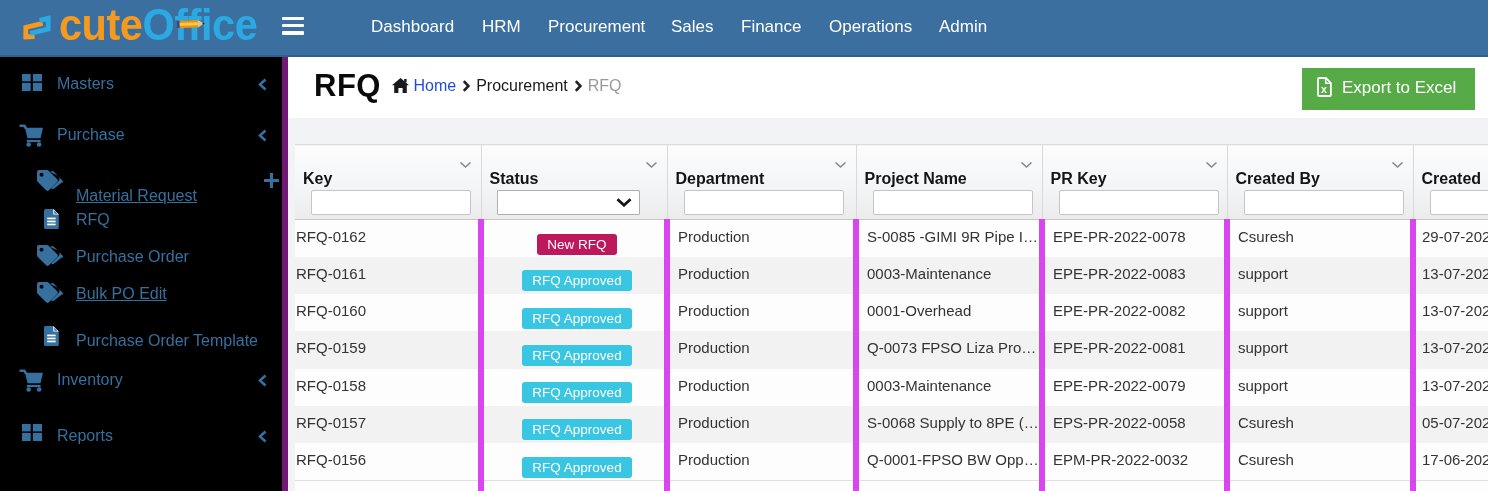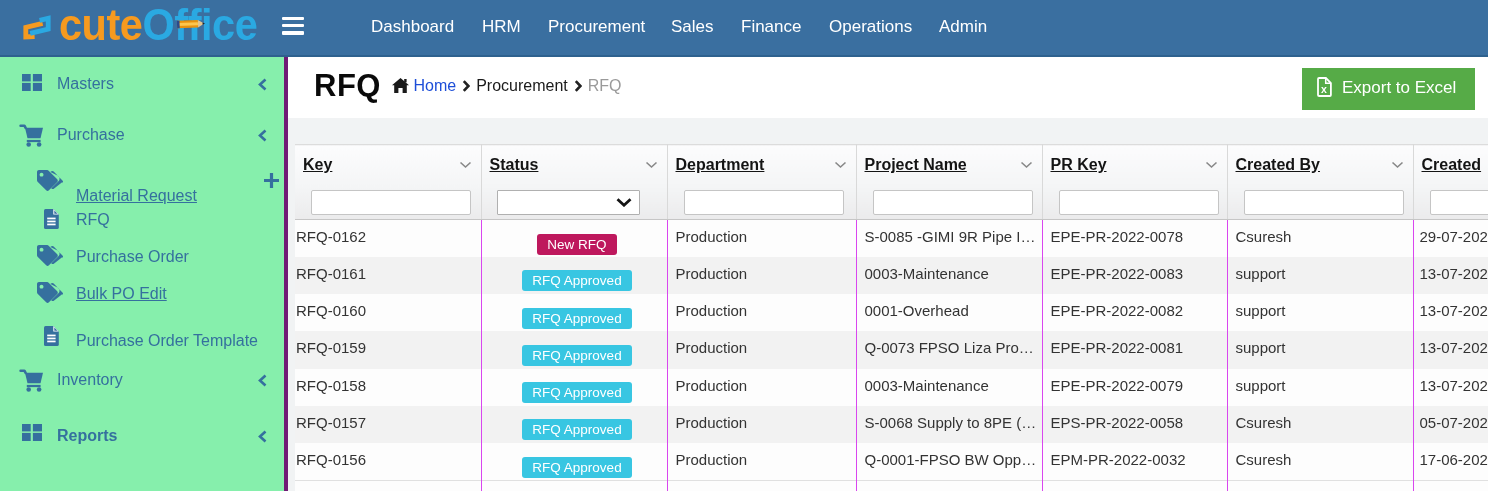--- a/index.html
+++ b/index.html
@@ -11,21 +11,21 @@
   #logotext { position:absolute; left:59px; top:-1px; font-size:45px; font-weight:bold; letter-spacing:-0.5px; transform:scaleX(0.922); transform-origin:0 0; white-space:nowrap; }
   .lg-orange { color:#f69a1f; }
   .lg-blue { color:#2aa9e2; }
   #logoicon { position:absolute; left:16px; top:8px; }
   #pencil { position:absolute; left:177px; top:14.5px; }
   #burger { position:absolute; left:282px; top:16.5px; width:22px; height:26px; }
   #burger div { height:3.6px; background:#fff; border-radius:1px; margin-bottom:3.8px; }
   .navlink { position:absolute; top:17px; color:#fff; font-size:17px; }
 
   
-  #sidebar { position:absolute; left:0; top:57px; width:288px; height:434px; background:#86efac; border-right:4px solid #701a75; }
+  #sidebar { position:absolute; left:0; top:57px; width:288px; height:434px; background:#000000; border-right:6px solid #701a75; }
   .sitem { position:absolute; left:0; width:286px; }
   .sicon { position:absolute; }
   .stext { position:absolute; left:57px; font-size:16px; color:#35709e; }
   .stext2 { position:absolute; left:76px; font-size:16px; color:#35709e; }
   .schev { position:absolute; left:258px; }
 
   
   #main { position:absolute; left:290px; top:57px; width:1198px; height:434px; background:#fff; }
   #h1rfq { position:absolute; left:24px; top:11px; font-size:31px; font-weight:bold; color:#0a0a0a; letter-spacing:0.5px; }
   #crumb { position:absolute; left:102px; top:20px; font-size:16px; color:#222; } .sepsvg { margin:0 6px; vertical-align:-1px; }
@@ -34,26 +34,26 @@
   #exportbtn span { position:absolute; left:40px; top:10px; }
   #exportbtn svg { position:absolute; left:15px; top:9px; }
 
   
   #graypanel { position:absolute; left:288px; top:118px; width:1200px; height:373px; background:#f1f3f4; }
   #grid { position:absolute; left:295px; top:144px; width:1320px; }
   table { border-collapse:collapse; table-layout:fixed; width:1320px; }
   th { height:75px; background:linear-gradient(180deg,#fcfcfd 0%,#f4f5f6 55%,#ebebec 100%);
        border-right:1px solid #d9d9d9; border-top:1px solid #dcdcdc; border-bottom:1px solid #c6c6c6;
        vertical-align:top; padding:0; font-weight:bold; position:relative; }
-  th .tt { position:absolute; left:8px; top:11px; font-size:16px; color:#141414;text-decoration:underline; }
+  th .tt { position:absolute; left:8px; top:25px; font-size:16px; color:#141414; }
   th .hchev { position:absolute; right:9px; top:16px; }
   th .fin { position:absolute; left:16px; top:45px; width:160px; height:25px; border:1px solid #c5c5c5; border-radius:2px; background:#fff; }
   th .fsel { position:absolute; left:15px; top:45px; width:143px; height:25px; border:1px solid #b0b0b0; border-radius:1px; background:#fff; }
   th .fsel svg { position:absolute; right:7px; top:7px; }
-  td { height:37.3px; border-right:1px solid #d946ef; font-size:15px; color:#333; vertical-align:top; padding:8px 8px 0 8px; white-space:nowrap; overflow:hidden; }
+  td { height:37.3px; border-right:6px solid #d946ef; font-size:15px; color:#333; vertical-align:top; padding:8px 8px 0 8px; white-space:nowrap; overflow:hidden; }
   td.key { padding-left:1px; }
   tr.odd td { background:#fdfdfd; }
   tr.even td { background:#f2f2f2; }
   tr.part td { background:#fdfdfd; border-top:1px solid #e0e0e0; height:12px; }
   td.c { text-align:center; padding-top:0; } td.cr { padding-left:6px; }
   .badge { display:inline-block; position:relative; left:3px; margin-top:13.5px; height:21px; line-height:21px; padding:0 10px; border-radius:3px; color:#fff; font-size:13.5px; }
   .b-new { background:#be185d; }
   .b-app { background:#38c6e2; }
 </style>
 </head>
@@ -184,21 +184,21 @@
         </svg>
     </div>
 
     <div class="sitem" style="top:350px;">
       <svg class="sicon" style="left:22px; top:17px;" width="20" height="17" viewBox="0 0 20 17">
         <rect x="0" y="0" width="8.7" height="7.4" fill="#35709e"></rect>
           <rect x="10.9" y="0" width="9.1" height="7.4" fill="#35709e"></rect>
         <rect x="0" y="8.9" width="8.7" height="8.1" fill="#35709e"></rect>
           <rect x="10.9" y="8.9" width="9.1" height="8.1" fill="#35709e"></rect>
       </svg>
-      <span class="stext" style="top:20px;font-weight:bold;">Reports</span>
+      <span class="stext" style="top:20px;">Reports</span>
       <svg class="schev" style="top:23px;" width="9" height="13" viewBox="0 0 9 13">
           <path d="M7.5 1.5 L2 6.5 L7.5 11.5" fill="none" stroke="#35709e" stroke-width="2.6"></path>
         </svg>
     </div>
   </div>
 
   <div id="main">
     <div id="h1rfq">RFQ</div>
     <div id="crumb">
       <svg style="vertical-align:-2px;" width="17" height="15" viewBox="0 0 17 15">

